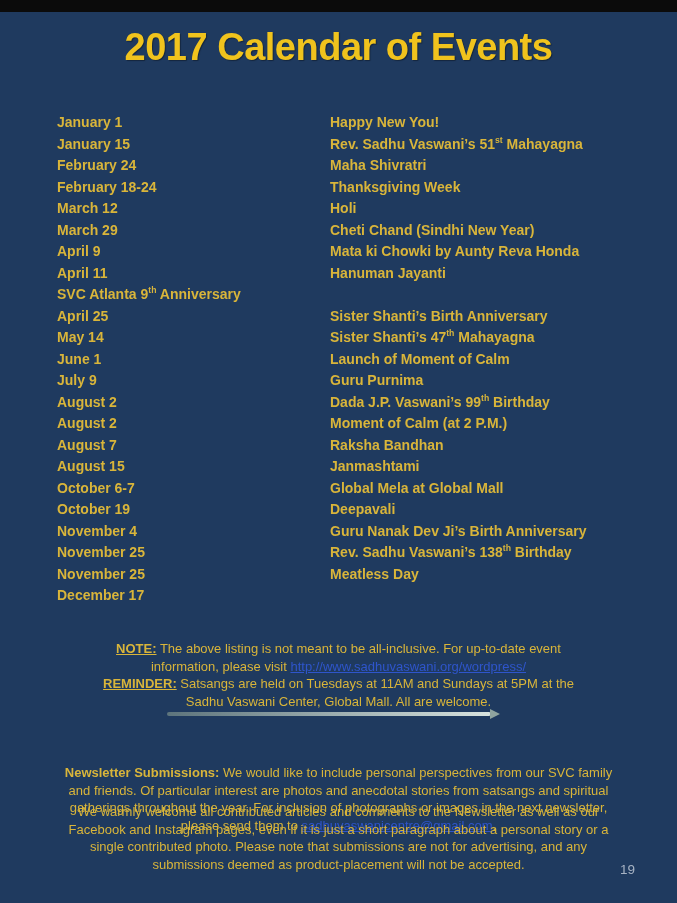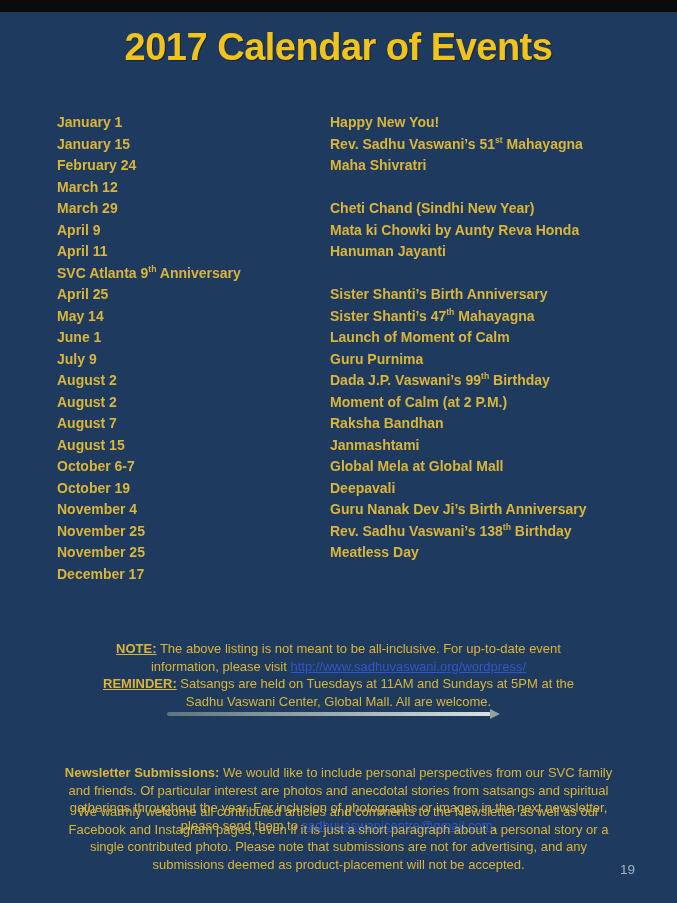--- a/index.html
+++ b/index.html
@@ -70,21 +70,26 @@
       </div>
       <div class="row">
         <span class="date">January 15</span>
         <span class="event">Rev. Sadhu Vaswani’s 51<sup>st</sup> Mahayagna</span>
       </div>
       <div class="row">
         <span class="date">February 24</span>
         <span class="event">Maha Shivratri</span>
       </div>
       <div class="row">
+        <span class="date">February 18-24</span>
+        <span class="event">Thanksgiving Week</span>
+      </div>
+      <div class="row">
         <span class="date">March 12</span>
+        <span class="event">Holi</span>
       </div>
       <div class="row">
         <span class="date">March 29</span>
         <span class="event">Cheti Chand (Sindhi New Year)</span>
       </div>
       <div class="row">
         <span class="date">April 9</span>
         <span class="event">Mata ki Chowki by Aunty Reva Honda</span>
       </div>
       <div class="row">

